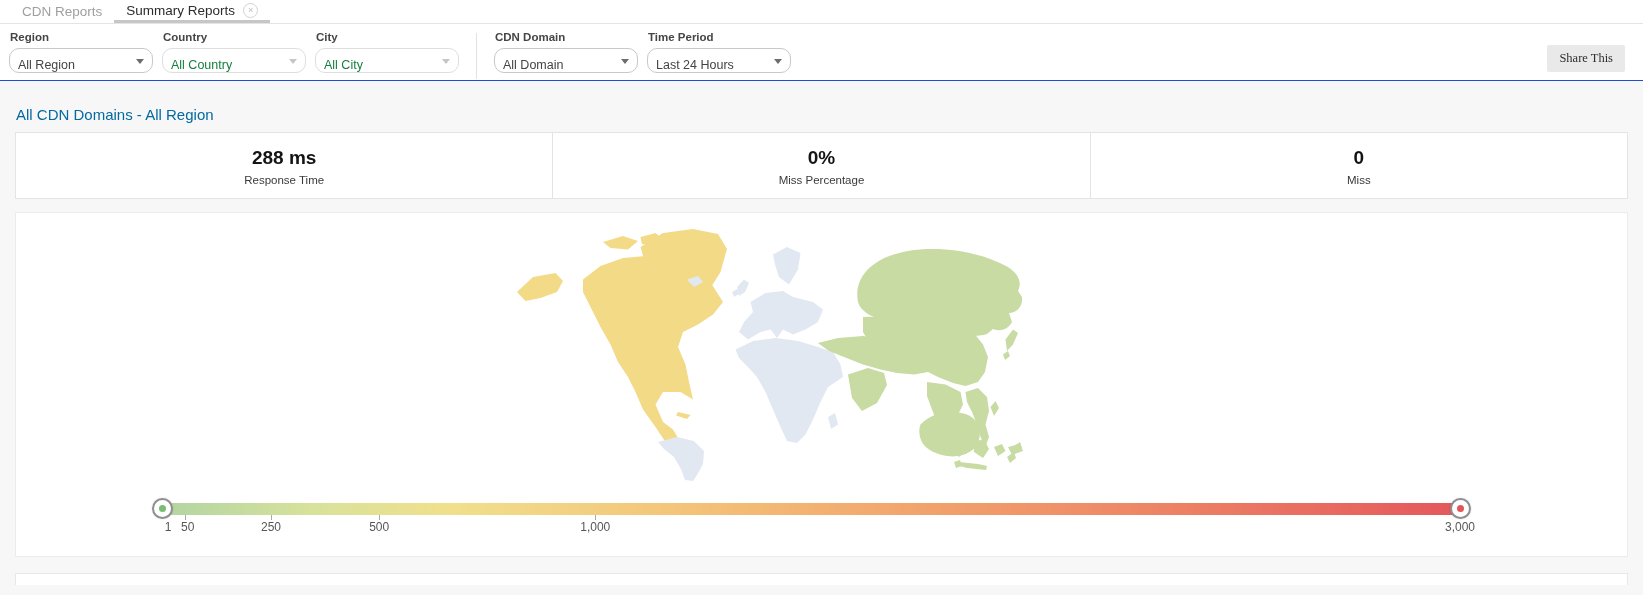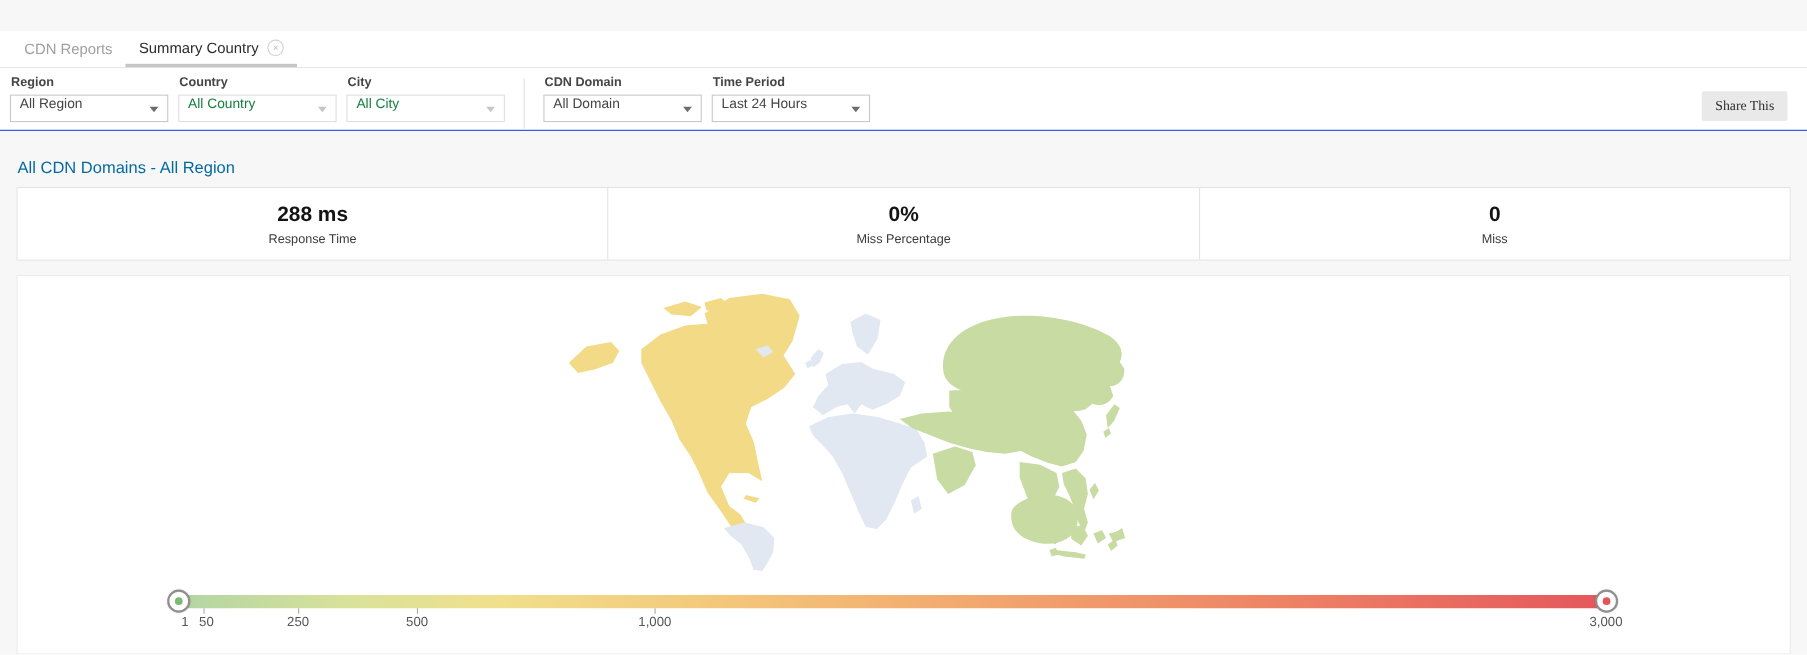--- a/index.html
+++ b/index.html
@@ -3,44 +3,44 @@
 <meta charset="utf-8">
 <style>
   * { margin:0; padding:0; box-sizing:border-box; }
   html,body { background:#f7f7f8; }
   .app {
     position:relative; width:1643px; height:595px; overflow:hidden;
     background:#f7f7f8; font-family:"Liberation Sans", sans-serif; color:#333;
   }
   
   .tabbar {
-    height:34px; background:#fff; border-bottom:1px solid #e4e4e4;
-    display:flex; align-items:stretch; padding-left:10px;margin-top:28px;
+    height:24px; background:#fff; border-bottom:1px solid #e4e4e4;
+    display:flex; align-items:stretch; padding-left:10px;
   }
   .tab {
     display:flex; align-items:center; padding:0 12px; font-size:13.5px;
     color:#9f9f9f; cursor:pointer; gap:8px;
   }
   .tab.active { color:#2c2c2c; border-bottom:3px solid #c6c6c6; }
   .tab-close {
     width:15px; height:15px; border:1px solid #d3d3d3; border-radius:50%;
     display:inline-flex; align-items:center; justify-content:center;
     font-size:9px; color:#bdbdbd; line-height:1;
   }
   
   .filterbar {
     height:57px; background:#fff; border-bottom:1px solid #1d4ed8;
     display:flex; align-items:flex-start; padding:7px 18px 0 9px; position:relative;
   }
   .fgroup { margin-right:9px; }
   .flabel { font-size:11.5px; font-weight:700; color:#454545; margin:0 0 5px 1px; }
   .fselect {
     position:relative; width:144px; height:25px; background:#fff;
-    border:1px solid #c9c9c9; border-radius:0; font-size:12.5px; color:#444;
-    display:flex; align-items:flex-start; padding:0 22px 0 8px; cursor:pointer;
+    border:1px solid #c9c9c9; border-radius:10px; font-size:12.5px; color:#444;
+    display:flex; align-items:flex-end; padding:0 22px 0 8px; cursor:pointer;
     white-space:nowrap; overflow:hidden;
   }
   .fselect .caret {
     position:absolute; right:8px; top:10px; width:0; height:0;
     border-left:4px solid transparent; border-right:4px solid transparent;
     border-top:5px solid #6d6d6d;
   }
   .fgroup.disabled .fselect { border-color:#dedede; color:#15803d; }
   .fgroup.disabled .caret { border-top-color:#c6c6c6; }
   .fdivider { width:1px; background:#e2e2e2; height:46px; margin:2px 17px 0 8px; }
@@ -98,21 +98,21 @@
 </head>
 <body>
 
 <div class="app">
 
   <div class="tabbar">
     <div class="tab">
       <span>CDN Reports</span>
     </div>
     <div class="tab active">
-      <span>Summary Country</span>
+      <span>Summary Reports</span>
       <span class="tab-close">×</span>
     </div>
   </div>
 
   <div class="filterbar">
     <div class="fgroup">
       <div class="flabel">Region</div>
       <div class="fselect">
         <span>All Region</span>
         <span class="caret"></span>

